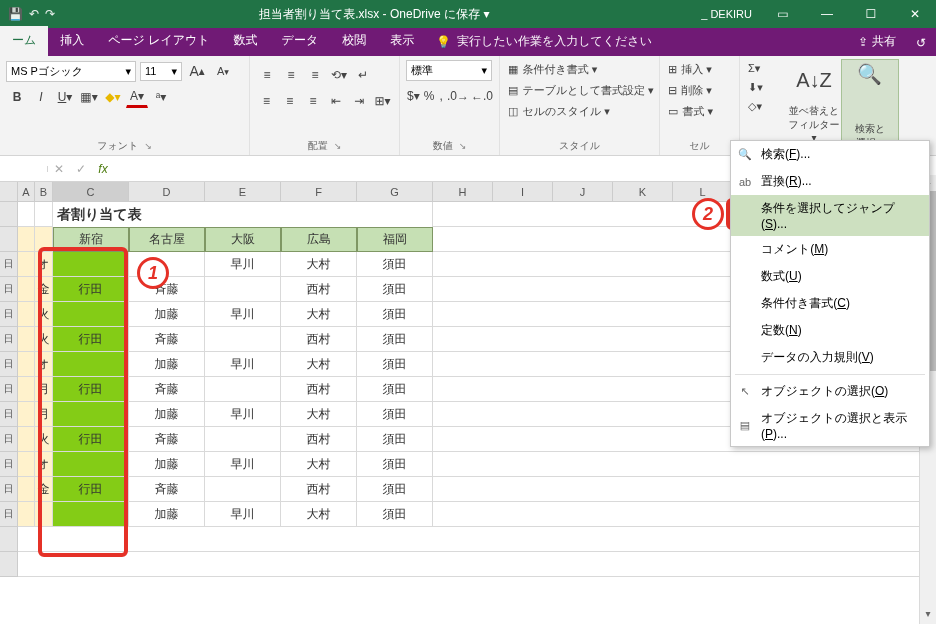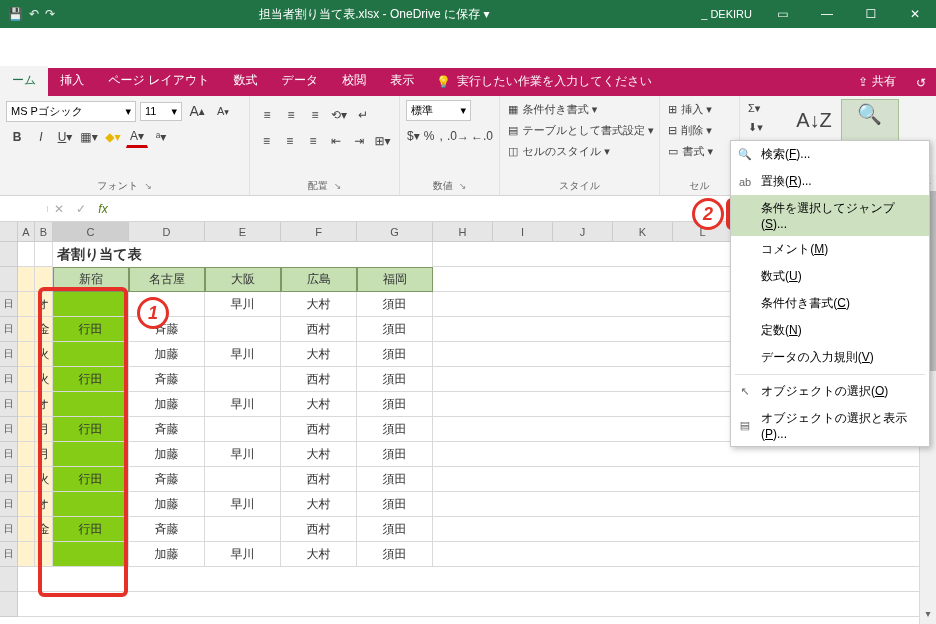--- a/index.html
+++ b/index.html
@@ -8,21 +8,21 @@
 
 .titlebar { background:#217346; height:28px; display:flex; align-items:center; color:#fff; font-size:12px; }
 .titlebar .qat { display:flex; gap:6px; padding-left:8px; }
 .titlebar .qat span { opacity:.9; }
 .titlebar .filename { flex:1; text-align:center; }
 .titlebar .right { display:flex; align-items:center; gap:2px; }
 .titlebar .right .act { color:#fff; padding:0 8px; font-size:11px; }
 .titlebar .winbtn { width:42px; height:28px; display:flex; align-items:center; justify-content:center; }
 
 
-.tabbar { background:#be185d; height:28px; display:flex; align-items:flex-end; color:#fff; font-size:12px;margin-top:40px; }
+.tabbar { background:#701a75; height:28px; display:flex; align-items:flex-end; color:#fff; font-size:12px; }
 .tabbar .tab { padding:6px 12px 7px; cursor:pointer; }
 .tabbar .tab.active { background:#f3f3f3; color:#217346; }
 .tabbar .tell { padding:6px 10px; display:flex; align-items:center; gap:6px; opacity:.95; }
 .tabbar .spacer { flex:1; }
 .tabbar .share { padding:6px 10px; display:flex; align-items:center; gap:4px; }
 
 
 .ribbon { background:#f3f3f3; border-bottom:1px solid #d4d4d4; height:100px; display:flex; }
 .grp { border-right:1px solid #e1e1e1; padding:4px 6px 2px; display:flex; flex-direction:column; justify-content:space-between; position:relative; }
 .grp .lbl { font-size:10px; color:#666; text-align:center; padding:2px 0 0; display:flex; justify-content:center; align-items:center; gap:6px; }
@@ -167,21 +167,21 @@
         </div>
     </div>
     <div class="lbl">
         <span>配置</span>
         <span class="dlg">↘</span>
       </div>
   </div>
 
   <div class="grp" style="width:100px;">
     <div>
-      <div class="combo" style="width:65px;">
+      <div class="combo" style="width:86px;">
           <span>標準</span>
           <span>▾</span>
         </div>
       <div class="btnrow">
           <span class="rb">$▾</span>
           <span class="rb">%</span>
           <span class="rb">,</span>
           <span class="rb">.0→</span>
           <span class="rb">←.0</span>
         </div>

